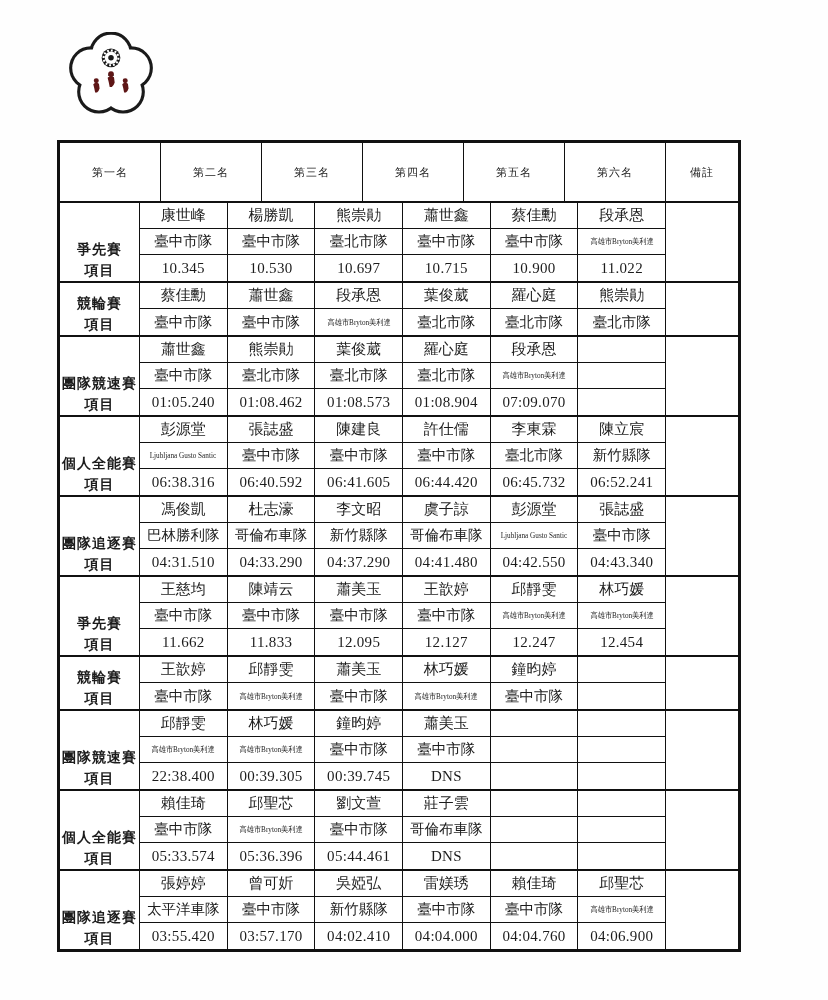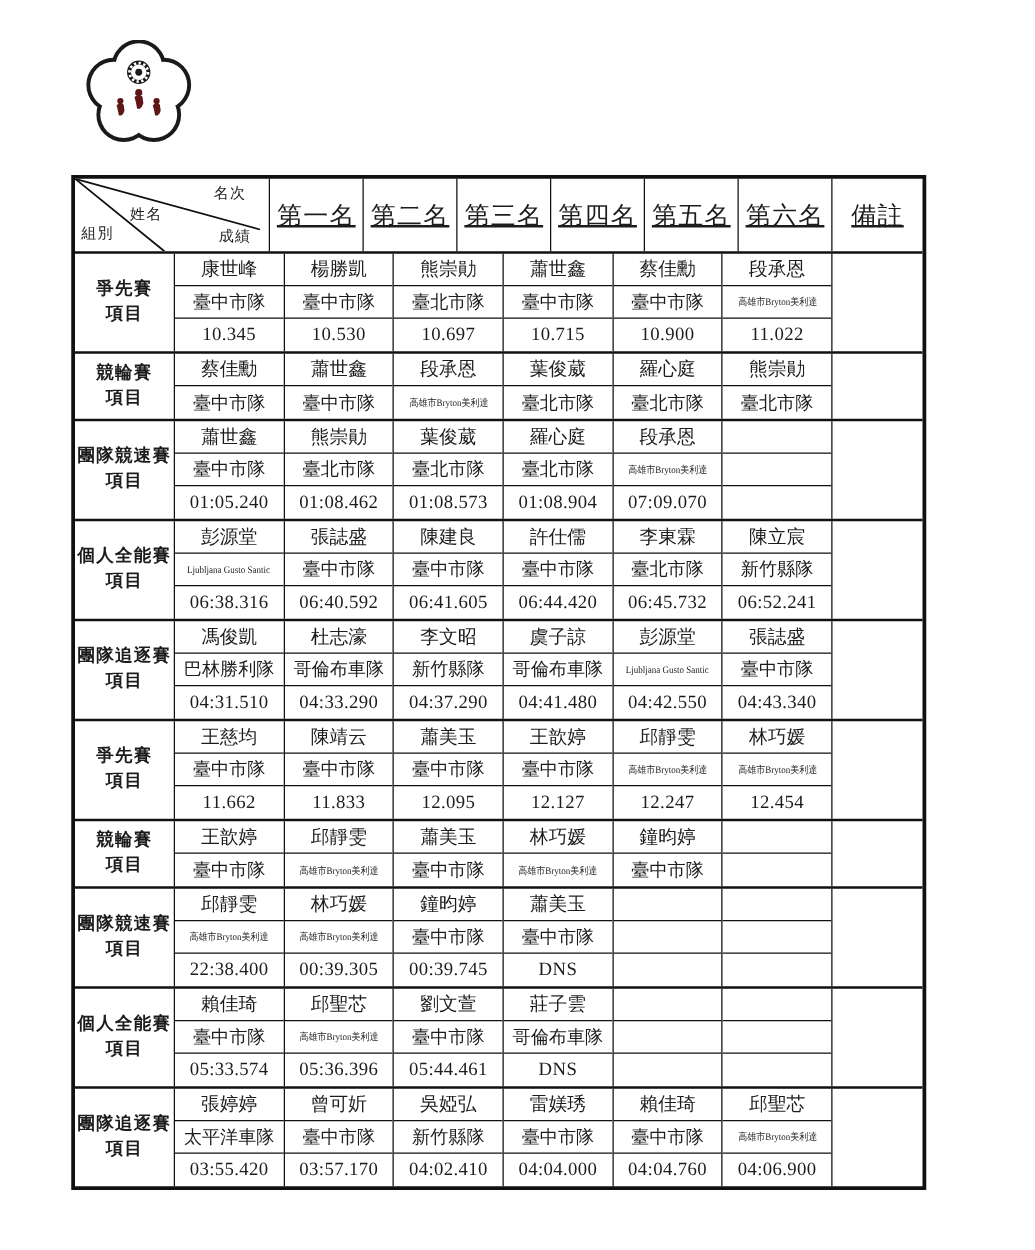--- a/index.html
+++ b/index.html
@@ -20,21 +20,21 @@
   .title-line2 { font-size:21px; font-weight:700; letter-spacing:2px; line-height:1.5; }
 
   
   .tbl {
     position:absolute; left:57px; top:140px; width:684px;
     border:3px solid #111; background:#fff;
   }
   .thead { display:flex; height:60px; border-bottom:2px solid #111; }
   .th {
     flex:1; display:flex; align-items:center; justify-content:center;
-    font-size:20px; border-right:1px solid #111; letter-spacing:1px;text-decoration:underline;
+    font-size:11px; border-right:1px solid #111; letter-spacing:1px;
   }
   .thead > :last-child { border-right:none; }
   .corner { flex:none; width:156px; position:relative; border-right:1px solid #111; }
   .corner svg { position:absolute; inset:0; width:100%; height:100%; }
   .corner .lbl { position:absolute; font-size:12px; letter-spacing:1px; }
   .lbl-rank  { right:18px; top:3px; }
   .lbl-name  { left:44px;  top:20px; }
   .lbl-score { right:14px; bottom:3px; }
   .lbl-group { left:5px;   bottom:6px; }
   .th-remark { flex:none; width:72px; }
@@ -44,21 +44,21 @@
   .glabel {
     flex:none; width:76px; border-right:1px solid #111;
     display:flex; align-items:center; justify-content:center;
     font-size:15px; letter-spacing:1px;
   }
   .rows { flex:1; display:flex; flex-direction:column; }
   .erow { display:flex; }
   .erow + .erow { border-top:2px solid #111; }
   .elabel {
     flex:none; width:80px; border-right:1px solid #111;
-    display:flex; flex-direction:column; align-items:center; justify-content:center;
+    display:flex; flex-direction:column; align-items:center; justify-content:flex-end;
     font-weight:700; font-size:14px; line-height:1.45; letter-spacing:1px;
   }
   .rcol { flex:1; min-width:0; border-right:1px solid #111; display:flex; flex-direction:column;text-align:right; }
   .sub {
     height:26px; display:flex; align-items:center; justify-content:center;
     border-bottom:1px solid #111; overflow:hidden; white-space:nowrap;
   }
   .rcol .sub:last-child { border-bottom:none; }
   .sub span { display:inline-block; white-space:nowrap; }
   .name span  { font-size:15px; }
@@ -107,30 +107,20 @@
       <g transform="translate(66,61)">
         <circle cx="0" cy="-6.2" r="2.8"></circle>
         <path d="M -3.4 -2.5 Q 0 -5.6 3 -2.8 L 3.7 2.4 Q 2.8 5.6 0.8 6.8 L -1.3 6.8 Q -2.1 2 -3.4 -2.5 Z"></path>
       </g>
     </g>
   </svg>
 
 
   <div class="tbl">
     <div class="thead">
-      <div class="corner">
-        <svg viewBox="0 0 156 60" preserveAspectRatio="none">
-          <line x1="0" y1="0" x2="149" y2="42" stroke="#111" stroke-width="1.4"></line>
-          <line x1="0" y1="0" x2="72" y2="60" stroke="#111" stroke-width="1.4"></line>
-        </svg>
-        <span class="lbl lbl-rank">名次</span>
-        <span class="lbl lbl-name">姓名</span>
-        <span class="lbl lbl-score">成績</span>
-        <span class="lbl lbl-group">組別</span>
-      </div>
       <div class="th">第一名</div>
       <div class="th">第二名</div>
       <div class="th">第三名</div>
       <div class="th">第四名</div>
       <div class="th">第五名</div>
       <div class="th">第六名</div>
       <div class="th th-remark">備註</div>
     </div>
     <div id="tbody">
         <div class="group">

